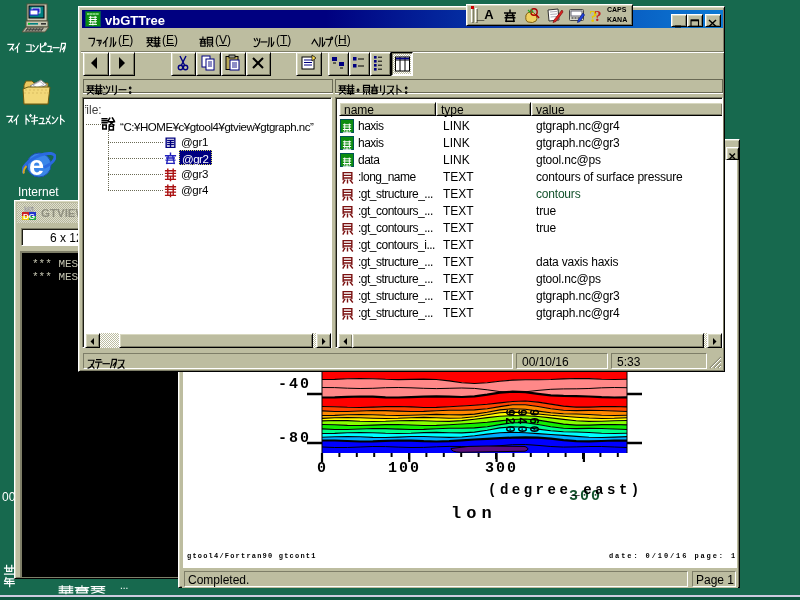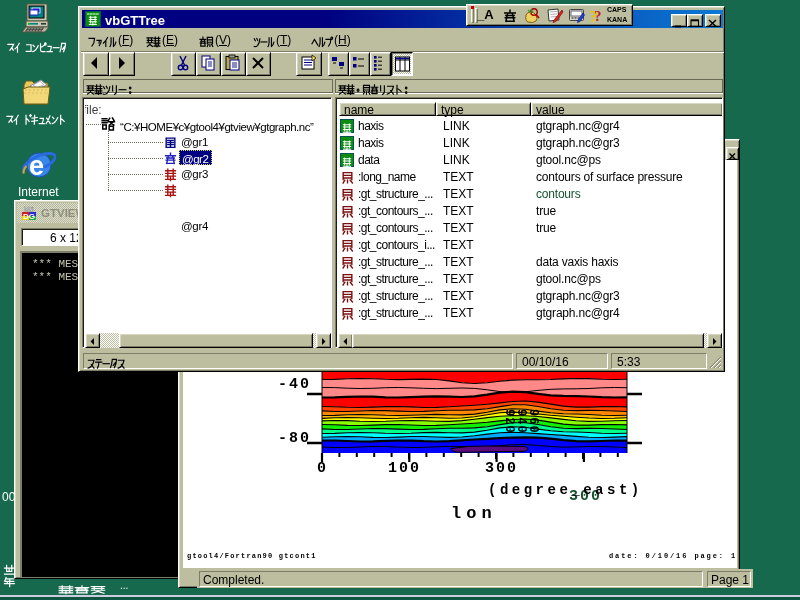--- a/index.html
+++ b/index.html
@@ -202,21 +202,21 @@
       <div style="position:absolute;left:95px;top:270px;font:bold 15px 'Liberation Mono',monospace;color:#000;letter-spacing:2px;white-space:pre;">-80</div>
       <div style="position:absolute;left:134px;top:300px;font:bold 15px 'Liberation Mono',monospace;color:#000;letter-spacing:2px;white-space:pre;">0</div>
       <div style="position:absolute;left:205px;top:300px;font:bold 15px 'Liberation Mono',monospace;color:#000;letter-spacing:2px;white-space:pre;">100</div>
       <div style="position:absolute;left:302px;top:300px;font:bold 15px 'Liberation Mono',monospace;color:#000;letter-spacing:2px;white-space:pre;">300</div>
       <div style="position:absolute;left:386px;top:312px;font:bold 15px 'Liberation Mono',monospace;color:#14532d;letter-spacing:2px;white-space:pre;margin-top:16px;">300</div>
       <div style="position:absolute;left:305px;top:322px;font:bold 14px 'Liberation Mono',monospace;color:#000;letter-spacing:3.5px;white-space:pre;">(degree_east)</div>
       <div style="position:absolute;left:268px;top:344px;font:bold 17px 'Liberation Mono',monospace;color:#000;letter-spacing:5px;white-space:pre;">lon</div>
       <div style="position:absolute;left:4px;top:392px;font:bold 7px 'Liberation Mono',monospace;color:#000;letter-spacing:1.2px;white-space:pre;">gtool4/Fortran90 gtcont1</div>
       <div style="position:absolute;left:426px;top:392px;font:bold 7px 'Liberation Mono',monospace;color:#000;letter-spacing:1.9px;white-space:pre;">date: 0/10/16 page: 1</div>
     </div>
-    <div style="position:absolute;left:18px;top:429px;width:556px;height:19px;background:#bdbda0;">
+    <div style="position:absolute;left:3px;top:429px;width:556px;height:19px;background:#bdbda0;">
       <div style="position:absolute;left:2px;top:2px;width:504px;height:16px;border:1px solid #7e7e68;border-right-color:#ffffff;border-bottom-color:#ffffff;">
         <div style="position:absolute;left:3px;top:1px;font:normal 12px 'Liberation Sans',sans-serif;color:#000;letter-spacing:0;white-space:pre;">Completed.</div>
       </div>
       <div style="position:absolute;left:510px;top:2px;width:44px;height:16px;border:1px solid #7e7e68;border-right-color:#ffffff;border-bottom-color:#ffffff;">
         <div style="position:absolute;left:3px;top:1px;font:normal 12px 'Liberation Sans',sans-serif;color:#000;letter-spacing:0;white-space:pre;">Page 1</div>
       </div>
     </div>
   </div>
 <div style="position:absolute;left:78px;top:6px;width:647px;height:366px;background:#bdbda0;border-top:1px solid #ffffff;border-left:1px solid #ffffff;border-right:1px solid #000000;border-bottom:1px solid #000000;box-shadow:inset 1px 1px 0 #d8d8c0,inset -1px -1px 0 #7e7e68;">
     <div style="position:absolute;left:3px;top:3px;width:641px;height:18px;background:linear-gradient(90deg,#000080 0%,#000080 38%,#0646b4 72%,#0c7ad4 100%);"></div>
@@ -454,21 +454,21 @@
         </div>
         <div style="position:absolute;left:23px;top:74px;width:56px;height:1px;background-image:repeating-linear-gradient(90deg,#6a6a55 0 1px,transparent 1px 2px);"></div>
         <div style="position:absolute;left:79px;top:67px;width:14px;height:13px;"><svg width="13" height="13" viewBox="0 0 12 12" style="overflow:visible">
             <path d="M1.5,2.5 L10.5,2.5 M1.5,5 L10.5,5 M1.5,7.5 L10.5,7.5 M3.5,1 L3.5,9.5 M8.5,1 L8.5,9.5 M1.5,10.5 L10.5,10.5 M6,7.5 L6,11.5" fill="none" stroke="#aa1111" stroke-width="1.30" stroke-linecap="square"></path>
           </svg></div>
         <div style="position:absolute;left:96px;top:68px;font:normal 11.5px 'Liberation Sans',sans-serif;color:#000;letter-spacing:-0.3px;white-space:pre;">@gr3</div>
         <div style="position:absolute;left:23px;top:90px;width:56px;height:1px;background-image:repeating-linear-gradient(90deg,#6a6a55 0 1px,transparent 1px 2px);"></div>
         <div style="position:absolute;left:79px;top:83px;width:14px;height:13px;"><svg width="13" height="13" viewBox="0 0 12 12" style="overflow:visible">
             <path d="M1.5,2.5 L10.5,2.5 M1.5,5 L10.5,5 M1.5,7.5 L10.5,7.5 M3.5,1 L3.5,9.5 M8.5,1 L8.5,9.5 M1.5,10.5 L10.5,10.5 M6,7.5 L6,11.5" fill="none" stroke="#aa1111" stroke-width="1.30" stroke-linecap="square"></path>
           </svg></div>
-        <div style="position:absolute;left:96px;top:84px;font:normal 11.5px 'Liberation Sans',sans-serif;color:#000;letter-spacing:-0.3px;white-space:pre;margin-top:36px;">@gr4</div>
+        <div style="position:absolute;left:96px;top:84px;font:normal 11.5px 'Liberation Sans',sans-serif;color:#000;letter-spacing:-0.3px;white-space:pre;">@gr4</div>
       </div>
       <div style="position:absolute;left:2px;top:235px;width:246px;height:15px;">
         <div style="position:absolute;left:0px;top:0px;width:246px;height:15px;"></div>
         <div class="checker" style="position:absolute;left:0;top:0;width:246px;height:15px;background-color:#bdbda0"></div>
         <div style="position:absolute;left:0px;top:0px;width:15px;height:15px;background:#bdbda0;border-top:1px solid #ffffff;border-left:1px solid #ffffff;border-right:1px solid #000000;border-bottom:1px solid #000000;box-shadow:inset 1px 1px 0 #d8d8c0,inset -1px -1px 0 #7e7e68;"><svg width="13" height="13" viewBox="0 0 13 13">
             <path d="M8,3 L4.5,6.5 L8,10 Z" fill="#000"></path>
           </svg></div>
         <div style="position:absolute;left:34px;top:0px;width:194px;height:15px;background:#bdbda0;border-top:1px solid #ffffff;border-left:1px solid #ffffff;border-right:1px solid #000000;border-bottom:1px solid #000000;box-shadow:inset 1px 1px 0 #d8d8c0,inset -1px -1px 0 #7e7e68;"></div>
         <div style="position:absolute;left:231px;top:0px;width:15px;height:15px;background:#bdbda0;border-top:1px solid #ffffff;border-left:1px solid #ffffff;border-right:1px solid #000000;border-bottom:1px solid #000000;box-shadow:inset 1px 1px 0 #d8d8c0,inset -1px -1px 0 #7e7e68;"><svg width="13" height="13" viewBox="0 0 13 13">
             <path d="M5,3 L8.5,6.5 L5,10 Z" fill="#000"></path>

